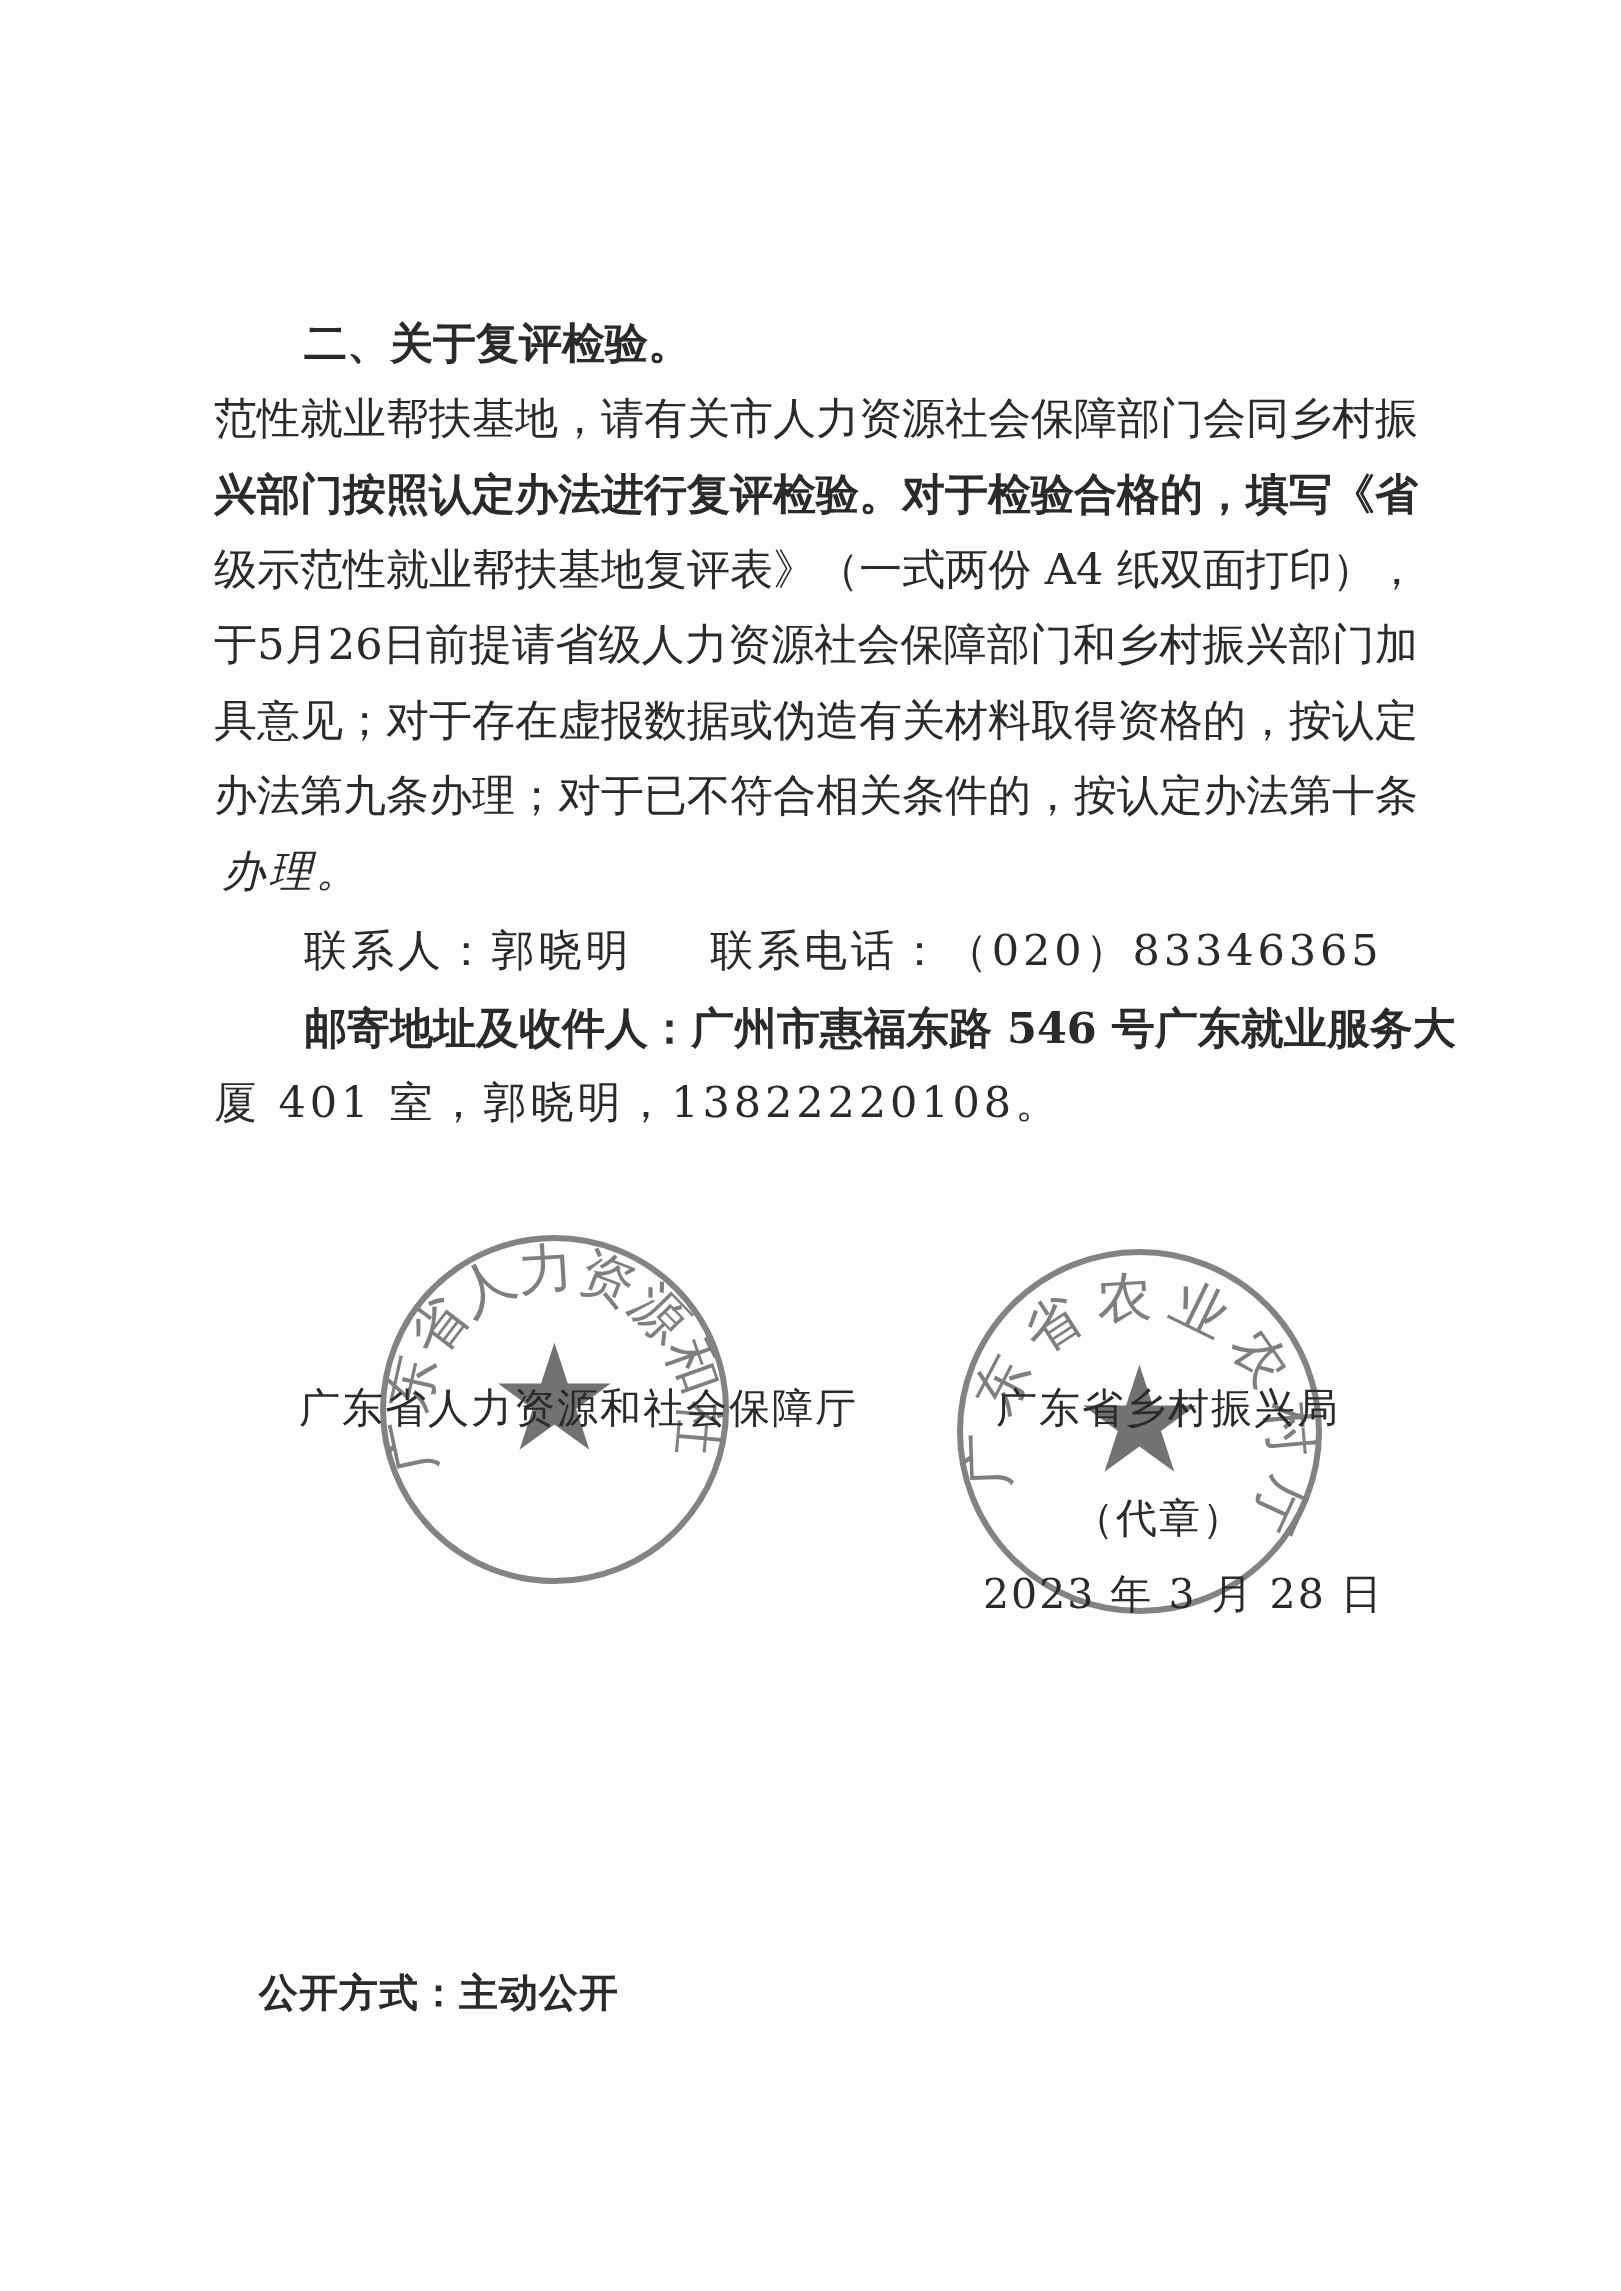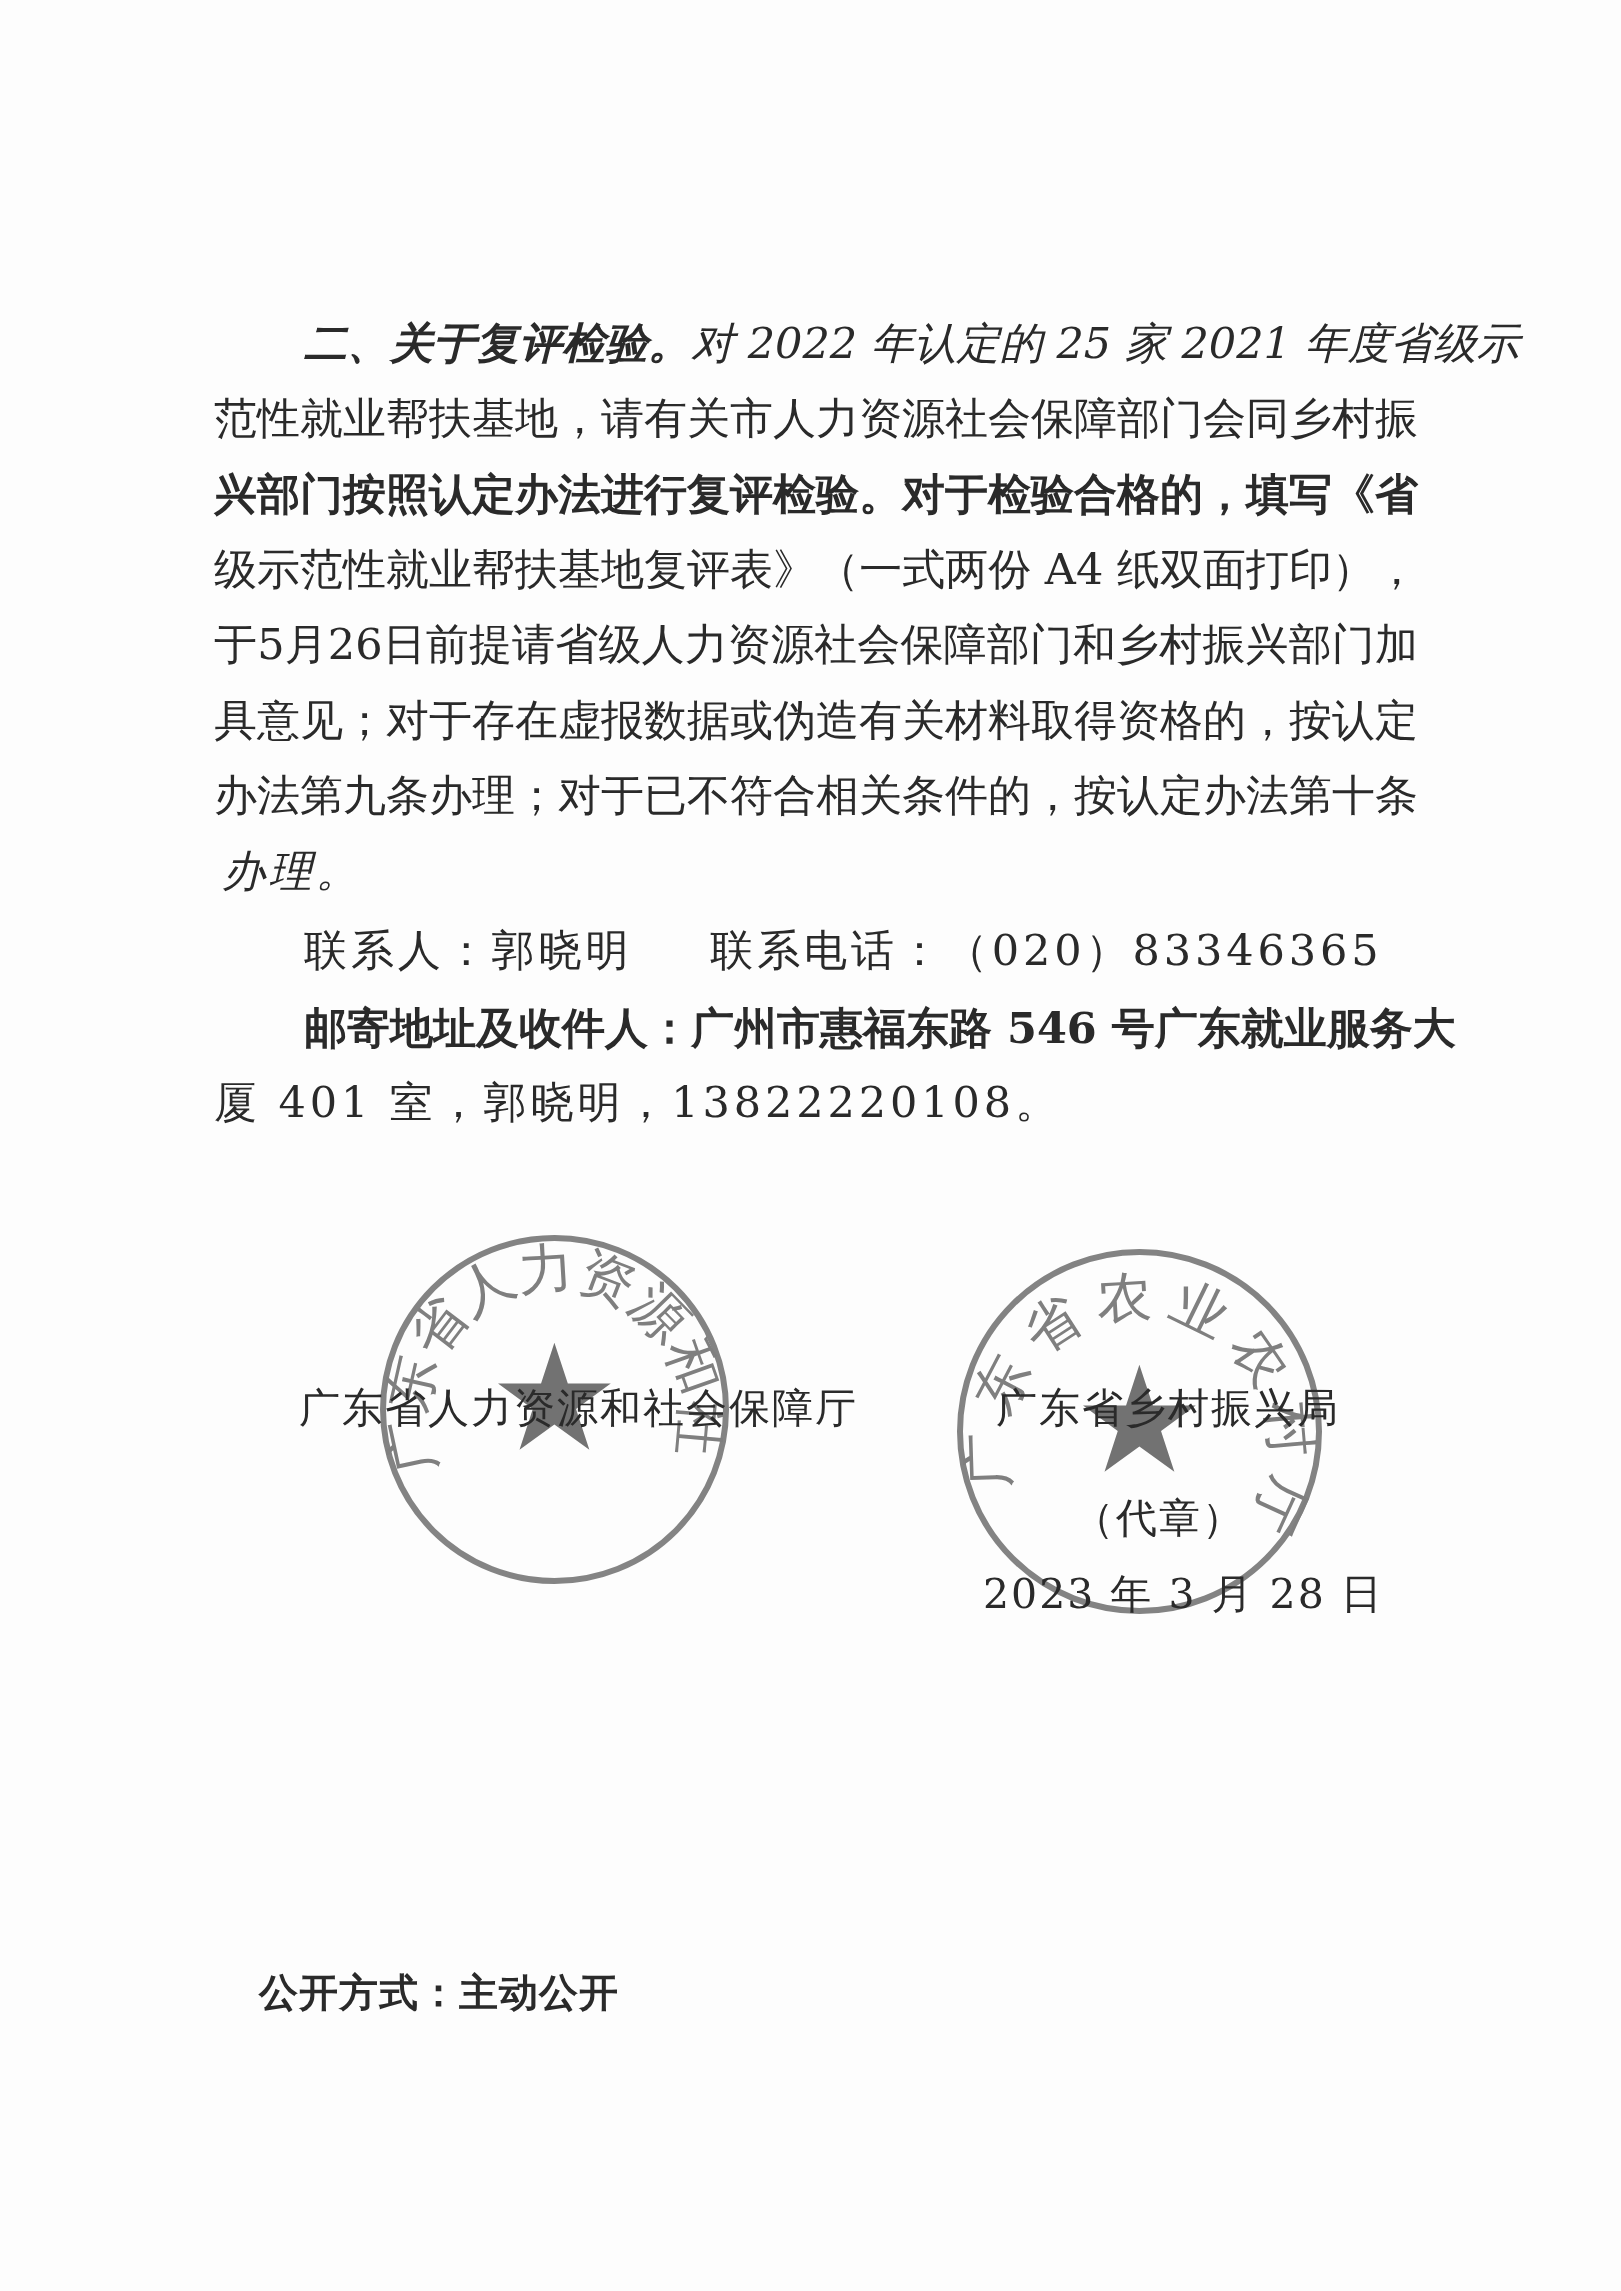--- a/index.html
+++ b/index.html
@@ -11,23 +11,22 @@
   .sans{font-family:"DejaVu Sans","Liberation Sans",sans-serif;}
   .stamp{position:absolute;border:6.9px solid #6e6e6e;border-radius:50%;box-sizing:border-box;opacity:.85;}
   .stamp .star{position:absolute;left:50%;top:50%;transform:translate(-50%,-58%);font-size:147px;color:#5a5a5a;line-height:1;}
   .stamp .arc{position:absolute;left:0;top:0;width:100%;height:100%;}
   .stamp .arc text{font-family:"DejaVu Sans",sans-serif;font-size:58px;fill:#6a6a6a;}
   .sig{position:absolute;font-size:41px;line-height:53px;white-space:nowrap;letter-spacing:2px;z-index:2;}
 </style>
 </head>
 <body>
 
-<div class="line" style="left:304px;top:317px;width:1113px;letter-spacing:0;display:flex;justify-content:space-between;font-style:italic;">
+<div class="line" style="left:304px;top:317px;width:1113px;letter-spacing:0;display:flex;justify-content:space-between;">
   <span class="bold">二、关于复评检验。</span>
-    <span style="flex:1;text-align:justify;text-align-last:justify;">对 2022 年认定的 25 家 2021 年度省级示</span>
 </div>
 <div class="line justify" style="left:214px;top:392px;">范性就业帮扶基地，请有关市人力资源社会保障部门会同乡村振</div>
 <div class="line justify" style="left:214px;top:468px;font-weight:bold;">兴部门按照认定办法进行复评检验。对于检验合格的，填写《省</div>
 <div class="line justify" style="left:214px;top:543px;">级示范性就业帮扶基地复评表》（一式两份 A4 纸双面打印），</div>
 <div class="line justify" style="left:214px;top:618px;">于5月26日前提请省级人力资源社会保障部门和乡村振兴部门加</div>
 <div class="line justify" style="left:214px;top:694px;">具意见；对于存在虚报数据或伪造有关材料取得资格的，按认定</div>
 <div class="line justify" style="left:214px;top:769px;">办法第九条办理；对于已不符合相关条件的，按认定办法第十条</div>
 <div class="line" style="left:222px;top:845px;font-style:italic;">办理。</div>
 
 <div class="line" style="left:304px;top:924px;">

